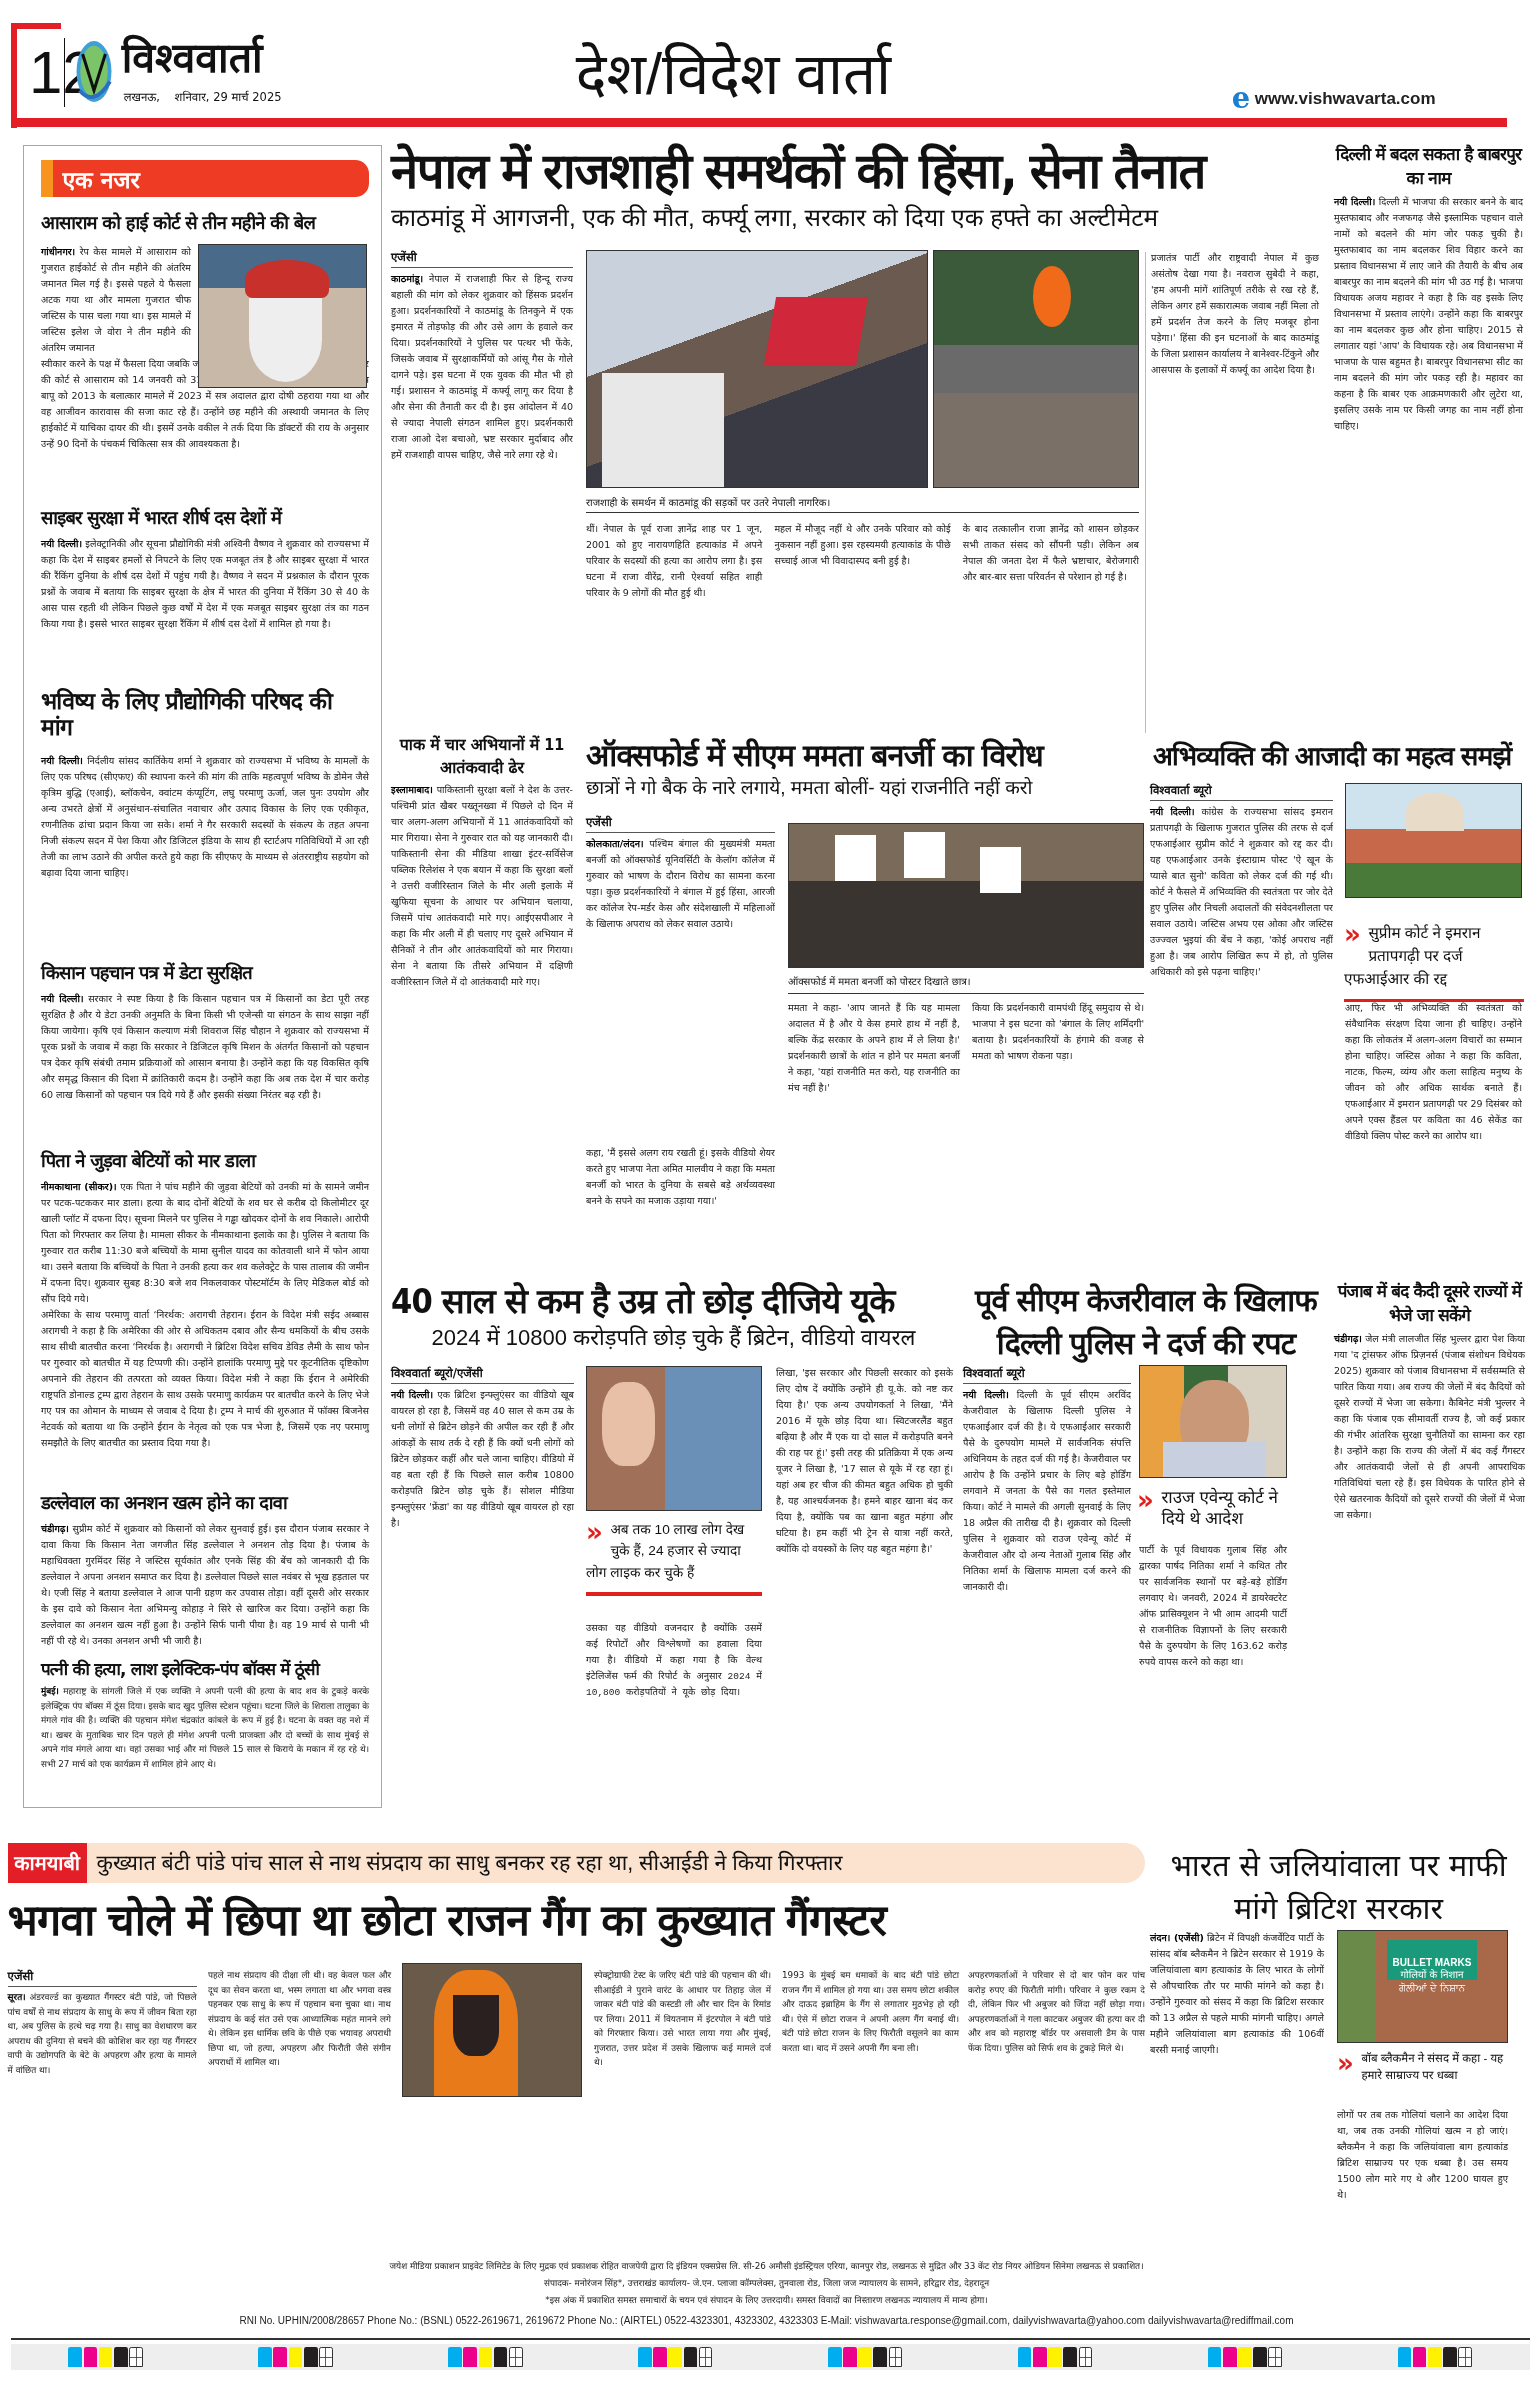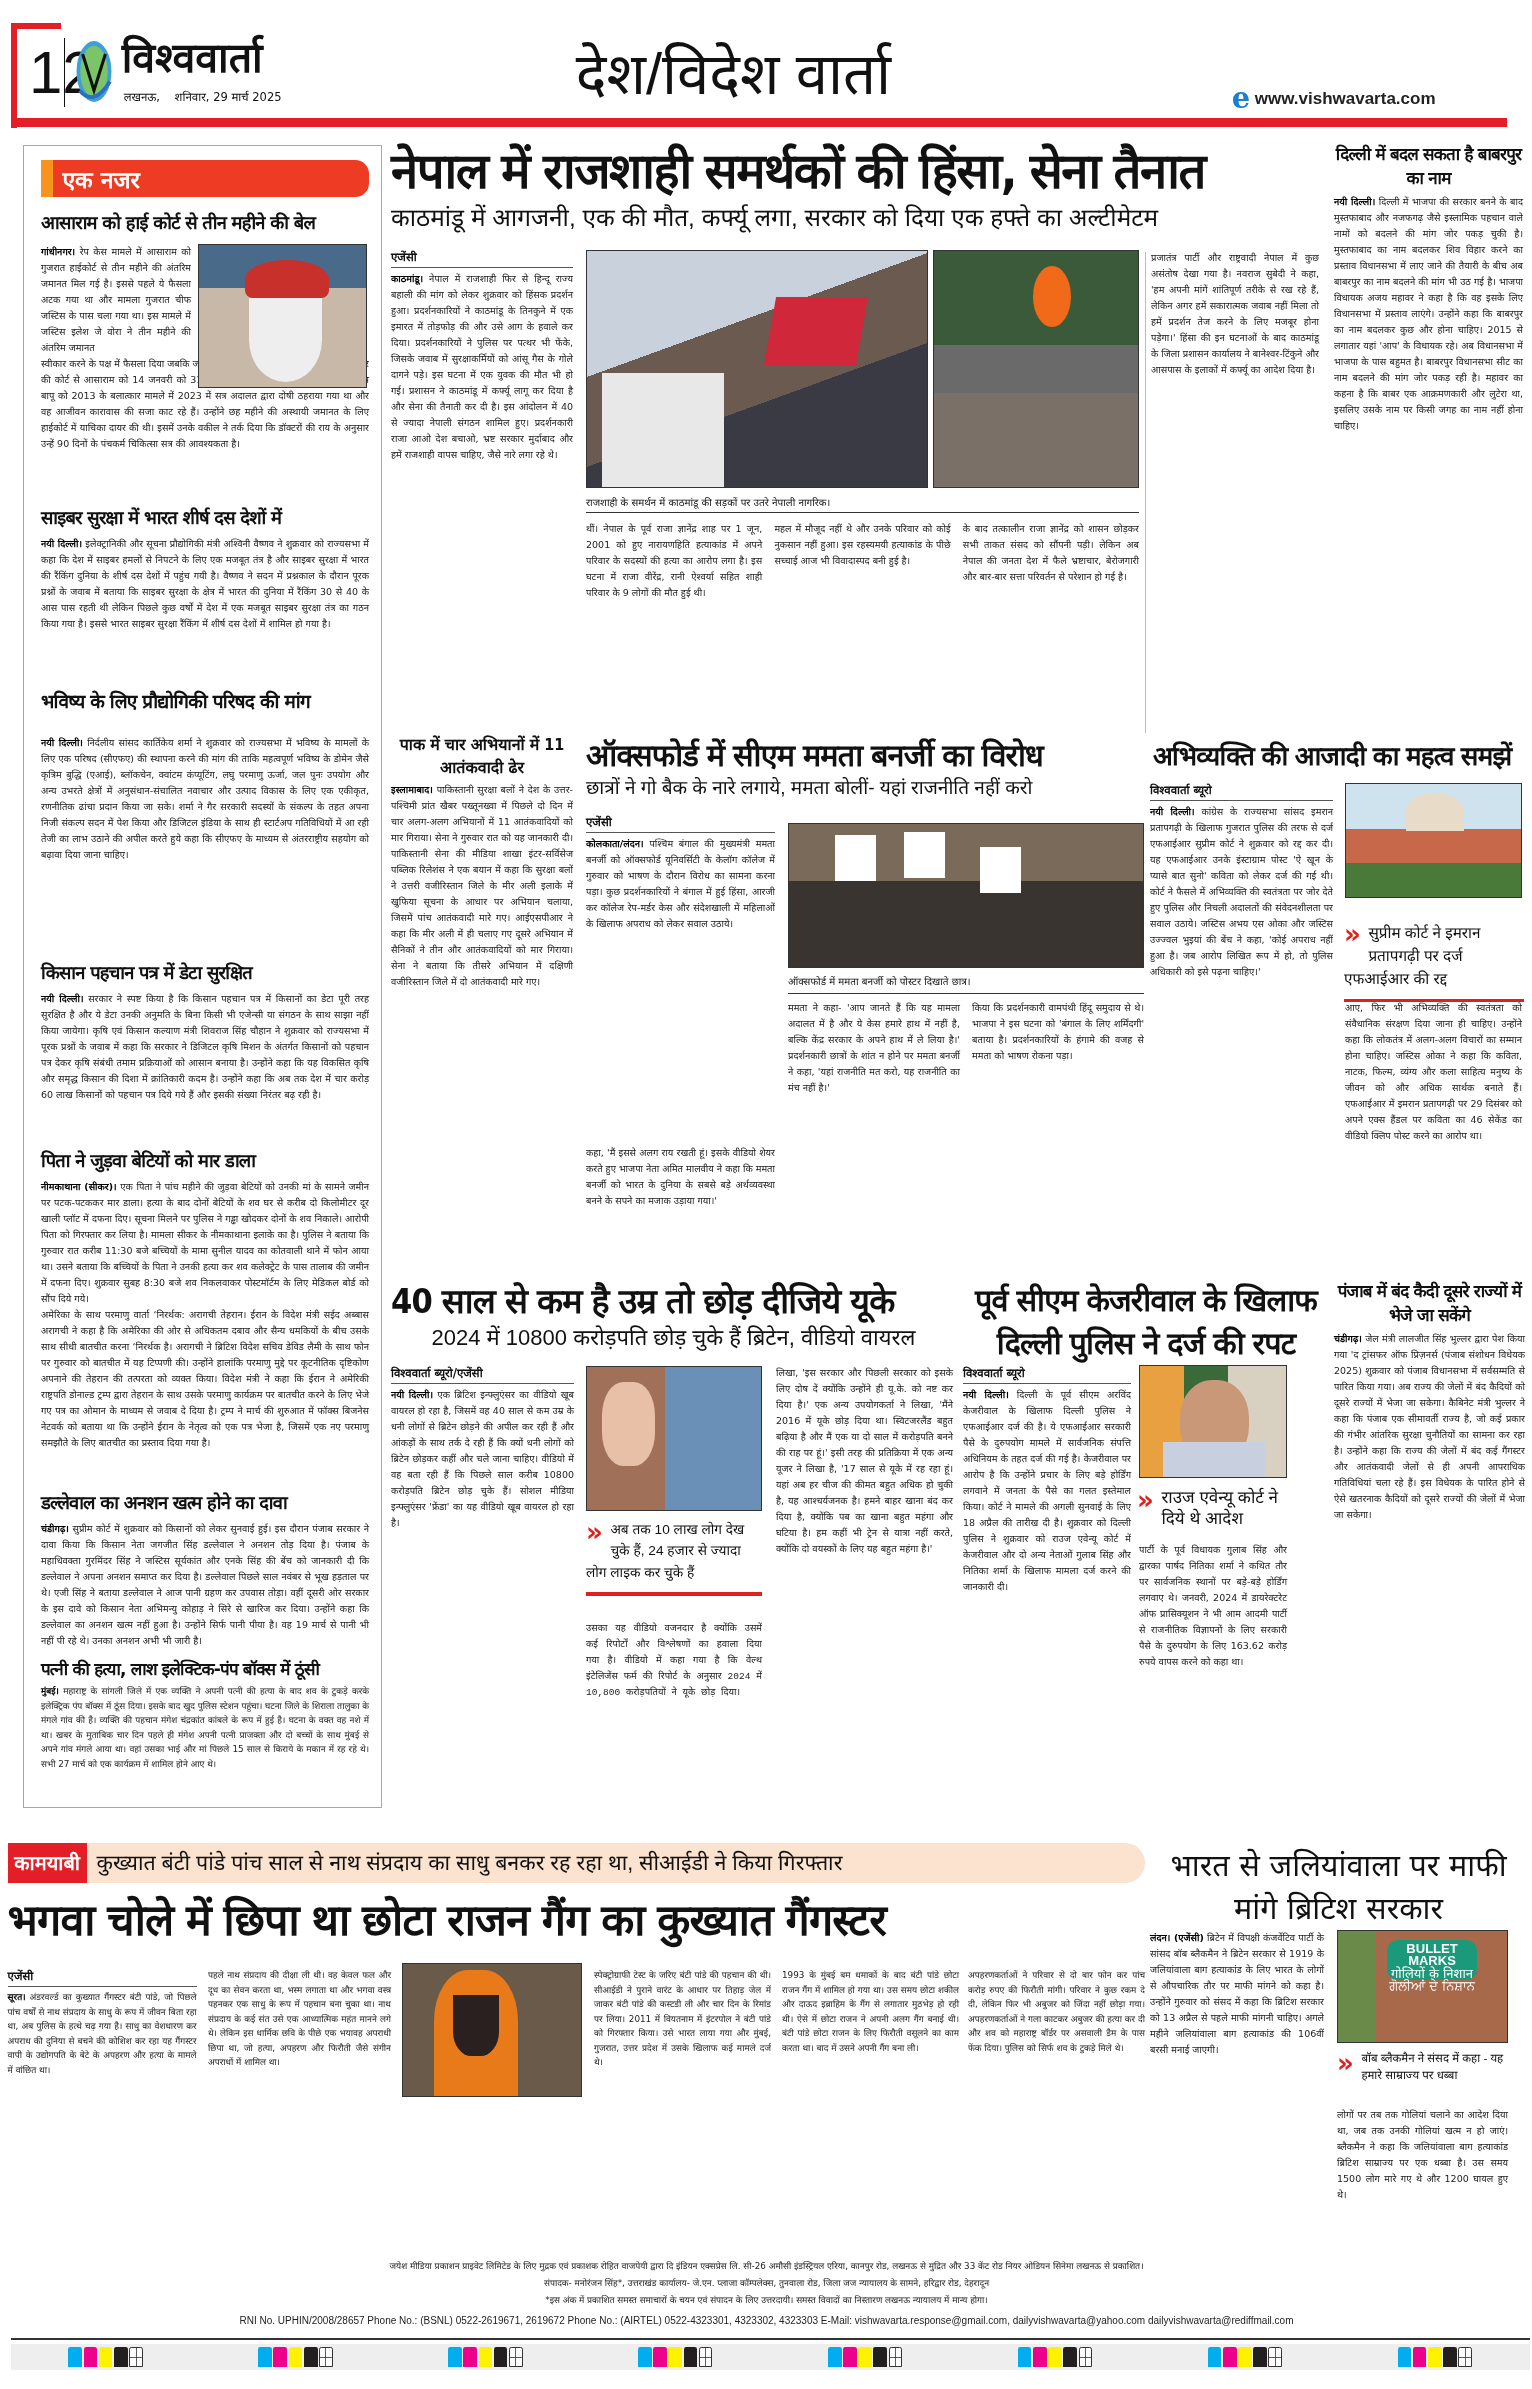--- a/index.html
+++ b/index.html
@@ -62,21 +62,21 @@
     <div class="body-text" style="width:150px;"><b>गांधीनगर।</b> <span>रेप केस मामले में आसाराम को गुजरात हाईकोर्ट से तीन महीने की अंतरिम जमानत मिल गई है। इससे पहले ये फैसला अटक गया था और मामला गुजरात चीफ जस्टिस के पास चला गया था। इस मामले में जस्टिस इलेश जे वोरा ने तीन महीने की अंतरिम जमानत</span></div>
     <div class="body-text" style="width:328px;">स्वीकार करने के पक्ष में फैसला दिया जबकि जस्टिस संदीप एन भट्ट इसके पक्ष में नहीं थे। जोधपुर की कोर्ट से आसाराम को 14 जनवरी को 31 मार्च तक की अंतरिम जमानत मिली। आसाराम बापू को 2013 के बलात्कार मामले में 2023 में सत्र अदालत द्वारा दोषी ठहराया गया था और वह आजीवन कारावास की सजा काट रहे हैं। उन्होंने छह महीने की अस्थायी जमानत के लिए हाईकोर्ट में याचिका दायर की थी। इसमें उनके वकील ने तर्क दिया कि डॉक्टरों की राय के अनुसार उन्हें 90 दिनों के पंचकर्म चिकित्सा सत्र की आवश्यकता है।</div>
   </div>
 
   <div class="abs" style="left:17px;top:359px;width:328px;">
     <div class="hl" style="font-size:18.3px;line-height:26px;margin-bottom:4.6px;">साइबर सुरक्षा में भारत शीर्ष दस देशों में</div>
     <div class="body-text"><b>नयी दिल्ली।</b> <span>इलेक्ट्रानिकी और सूचना प्रौद्योगिकी मंत्री अश्विनी वैष्णव ने शुक्रवार को राज्यसभा में कहा कि देश में साइबर हमलों से निपटने के लिए एक मजबूत तंत्र है और साइबर सुरक्षा में भारत की रैंकिंग दुनिया के शीर्ष दस देशों में पहुंच गयी है। वैष्णव ने सदन में प्रश्नकाल के दौरान पूरक प्रश्नों के जवाब में बताया कि साइबर सुरक्षा के क्षेत्र में भारत की दुनिया में रैंकिंग 30 से 40 के आस पास रहती थी लेकिन पिछले कुछ वर्षों में देश में एक मजबूत साइबर सुरक्षा तंत्र का गठन किया गया है। इससे भारत साइबर सुरक्षा रैंकिंग में शीर्ष दस देशों में शामिल हो गया है।</span></div>
   </div>
 
   <div class="abs" style="left:17px;top:542px;width:328px;">
-    <div class="hl" style="font-size:19px;line-height:26px;margin-bottom:21px;">भविष्य के लिए प्रौद्योगिकी परिषद की मांग</div>
+    <div class="hl" style="font-size:23px;line-height:26px;margin-bottom:13px;">भविष्य के लिए प्रौद्योगिकी परिषद की मांग</div>
     <div class="body-text"><b>नयी दिल्ली।</b> <span>निर्दलीय सांसद कार्तिकेय शर्मा ने शुक्रवार को राज्यसभा में भविष्य के मामलों के लिए एक परिषद (सीएफए) की स्थापना करने की मांग की ताकि महत्वपूर्ण भविष्य के डोमेन जैसे कृत्रिम बुद्धि (एआई), ब्लॉकचेन, क्वांटम कंप्यूटिंग, लघु परमाणु ऊर्जा, जल पुनः उपयोग और अन्य उभरते क्षेत्रों में अनुसंधान-संचालित नवाचार और उत्पाद विकास के लिए एक एकीकृत, रणनीतिक ढांचा प्रदान किया जा सके। शर्मा ने गैर सरकारी सदस्यों के संकल्प के तहत अपना निजी संकल्प सदन में पेश किया और डिजिटल इंडिया के साथ ही स्टार्टअप गतिविधियों में आ रही तेजी का लाभ उठाने की अपील करते हुये कहा कि सीएफए के माध्यम से अंतरराष्ट्रीय सहयोग को बढ़ावा दिया जाना चाहिए।</span></div>
   </div>
 
   <div class="abs" style="left:17px;top:814px;width:328px;">
     <div class="hl" style="font-size:18.3px;line-height:26px;margin-bottom:4.6px;">किसान पहचान पत्र में डेटा सुरक्षित</div>
     <div class="body-text"><b>नयी दिल्ली।</b> <span>सरकार ने स्पष्ट किया है कि किसान पहचान पत्र में किसानों का डेटा पूरी तरह सुरक्षित है और ये डेटा उनकी अनुमति के बिना किसी भी एजेन्सी या संगठन के साथ साझा नहीं किया जायेगा। कृषि एवं किसान कल्याण मंत्री शिवराज सिंह चौहान ने शुक्रवार को राज्यसभा में पूरक प्रश्नों के जवाब में कहा कि सरकार ने डिजिटल कृषि मिशन के अंतर्गत किसानों को पहचान पत्र देकर कृषि संबंधी तमाम प्रक्रियाओं को आसान बनाया है। उन्होंने कहा कि यह विकसित कृषि और समृद्ध किसान की दिशा में क्रांतिकारी कदम है। उन्होंने कहा कि अब तक देश में चार करोड़ 60 लाख किसानों को पहचान पत्र दिये गये हैं और इसकी संख्या निरंतर बढ़ रही है।</span></div>
   </div>
 
   <div class="abs" style="left:17px;top:1002px;width:328px;">
     <div class="hl" style="font-size:18.3px;line-height:26px;margin-bottom:4.6px;">पिता ने जुड़वा बेटियों को मार डाला</div>
@@ -219,21 +219,21 @@
   <div style="position:absolute;left:30.5px;top:6.1px;width:84px;height:128px;background:#e87a1a;border-radius:40% 40% 0 0;"></div>
   <div style="position:absolute;left:50px;top:30.5px;width:46px;height:61px;background:#2a2020;border-radius:0 0 40% 40%;"></div>
 </div>
 <div class="abs body-text" style="left:594px;top:1968px;width:177px;font-size:8.8px;line-height:14.5px;">स्पेक्ट्रोग्राफी टेस्ट के जरिए बंटी पांडे की पहचान की थी। सीआईडी ने पुराने वारंट के आधार पर तिहाड़ जेल में जाकर बंटी पांडे की कस्टडी ली और चार दिन के रिमांड पर लिया। 2011 में वियतनाम में इंटरपोल ने बंटी पांडे को गिरफ्तार किया। उसे भारत लाया गया और मुंबई, गुजरात, उत्तर प्रदेश में उसके खिलाफ कई मामले दर्ज थे।</div>
 <div class="abs body-text" style="left:782px;top:1968px;width:177px;font-size:8.8px;line-height:14.5px;">1993 के मुंबई बम धमाकों के बाद बंटी पांडे छोटा राजन गैंग में शामिल हो गया था। उस समय छोटा शकील और दाऊद इब्राहिम के गैंग से लगातार मुठभेड़ हो रही थी। ऐसे में छोटा राजन ने अपनी अलग गैंग बनाई थी। बंटी पांडे छोटा राजन के लिए फिरौती वसूलने का काम करता था। बाद में उसने अपनी गैंग बना ली।</div>
 <div class="abs body-text" style="left:968px;top:1968px;width:177px;font-size:8.8px;line-height:14.5px;">अपहरणकर्ताओं ने परिवार से दो बार फोन कर पांच करोड़ रुपए की फिरौती मांगी। परिवार ने कुछ रकम दे दी, लेकिन फिर भी अबुजर को जिंदा नहीं छोड़ा गया। अपहरणकर्ताओं ने गला काटकर अबुजर की हत्या कर दी और शव को महाराष्ट्र बॉर्डर पर असवाली डैम के पास फेंक दिया। पुलिस को सिर्फ शव के टुकड़े मिले थे।</div>
 
 <div class="abs hl" style="left:1150px;top:1844px;width:377px;font-size:30.5px;line-height:43px;text-align:center;letter-spacing:0;font-weight:normal;">भारत से जलियांवाला पर माफी मांगे ब्रिटिश सरकार</div>
 <div class="abs body-text" style="left:1150px;top:1930px;width:174px;"><b>लंदन। (एजेंसी)</b> <span>ब्रिटेन में विपक्षी कंजर्वेटिव पार्टी के सांसद बॉब ब्लैकमैन ने ब्रिटेन सरकार से 1919 के जलियांवाला बाग हत्याकांड के लिए भारत के लोगों से औपचारिक तौर पर माफी मांगने को कहा है। उन्होंने गुरुवार को संसद में कहा कि ब्रिटिश सरकार को 13 अप्रैल से पहले माफी मांगनी चाहिए। अगले महीने जलियांवाला बाग हत्याकांड की 106वीं बरसी मनाई जाएगी।</span></div>
 <div class="photo" style="left:1337px;top:1930px;width:171px;height:113px;background:linear-gradient(90deg,#6a8a4a 0 22%,#a8684a 22%);">
-  <div style="position:absolute;left:49px;top:9.2px;width:90px;height:40px;background:#1a9a7a;color:#fff;font-size:13px;line-height:12.2px;text-align:center;padding-top:3px;border-radius:11px;">
+  <div style="position:absolute;left:49px;top:9.2px;width:90px;height:40px;background:#1a9a7a;color:#fff;font-size:10px;line-height:12.2px;text-align:center;padding-top:17px;">
     <div style="font-weight:bold;font-family:'Liberation Sans',sans-serif;">BULLET MARKS</div>
     <div>गोलियों के निशान</div>
     <div>ਗੋਲੀਆਂ ਦੇ ਨਿਸ਼ਾਨ</div>
   </div>
 </div>
 <div class="quote" style="left:1337px;top:2050px;width:171px;">
   <span class="chev">»</span>
   <div class="qt cond" style="font-size:11.5px;line-height:17px;">बॉब ब्लैकमैन ने संसद में कहा - यह हमारे साम्राज्य पर धब्बा</div>
 </div>
 <div class="abs body-text" style="left:1337px;top:2107px;width:171px;">लोगों पर तब तक गोलियां चलाने का आदेश दिया था, जब तक उनकी गोलियां खत्म न हो जाएं। ब्लैकमैन ने कहा कि जलियांवाला बाग हत्याकांड ब्रिटिश साम्राज्य पर एक धब्बा है। उस समय 1500 लोग मारे गए थे और 1200 घायल हुए थे।</div>

